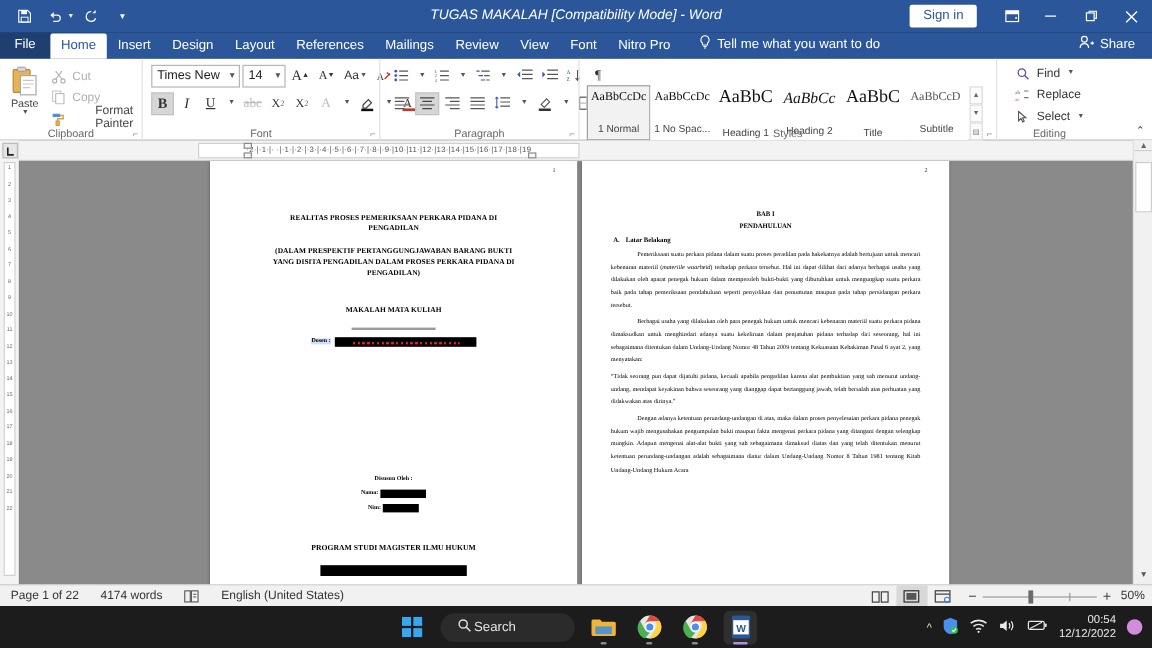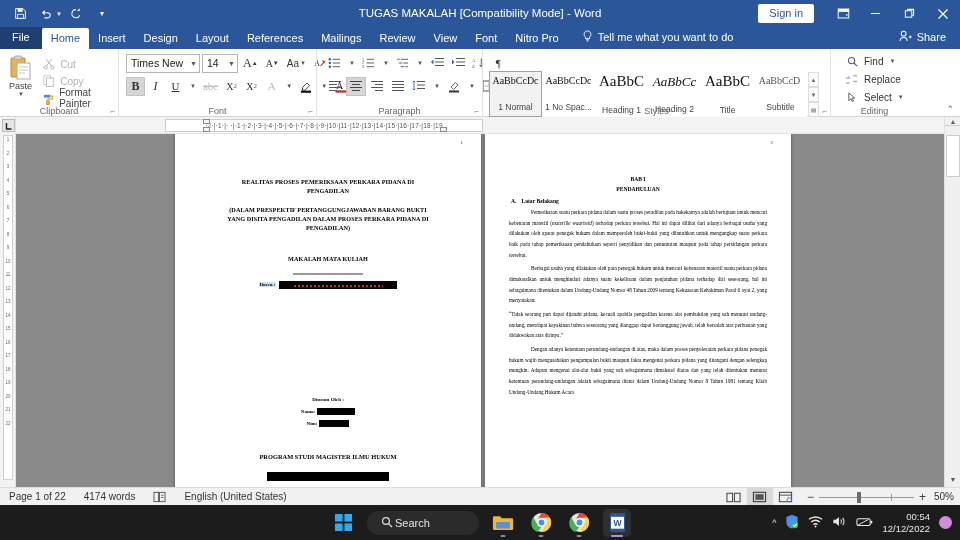--- a/index.html
+++ b/index.html
@@ -19,21 +19,21 @@
   }
   .qat { display:flex; align-items:center; gap:2px; padding-left:8px; }
   .qat-btn {
     width:24px; height:22px; display:flex; align-items:center; justify-content:center;
     font-size:13px; color:#fff; opacity:.95;
   }
   .qat-btn svg { display:block; }
   .qat-caret { font-size:6px; margin-left:-4px; opacity:.9; }
   .title-text {
     position:absolute; left:0; right:0; text-align:center;
-    font-size:11.5px; color:#fff; pointer-events:none; line-height:27px;
+    font-size:11.5px; color:#fff; pointer-events:none; line-height:27px;font-style:italic;
   }
   .tb-right { margin-left:auto; display:flex; align-items:center; height:27px; }
   .signin {
     background:#fff; color:#2b579a; font-size:11px;
     padding:3px 11px; border-radius:2px; margin-right:14px; line-height:1.2;text-align:center;
   }
   .win-btn { width:34px; height:27px; display:flex; align-items:center; justify-content:center; color:#fff;}
   .ribbon-disp { width:30px; }
 
   
@@ -69,21 +69,21 @@
   .rbody { display:flex; flex:1; align-items:flex-start; padding-top:2px; }
 
   
   .paste-btn {
     width:40px; display:flex; flex-direction:column; align-items:center;
     padding-top:2px; font-size:9px; color:#444;
   }
   .paste-ico { width:26px; height:26px; position:relative; }
   .clip-list { display:flex; flex-direction:column; gap:1px; padding-top:3px; padding-left:2px;}
   .clip-item { display:flex; align-items:center; gap:4px; font-size:10px; color:#b0b0b0; height:16px; padding:0 3px;}
-  .clip-item.enabled { color:#444; }
+  .clip-item.enabled { color:#444;text-align:right; }
   .ico16 { width:14px; height:14px; display:inline-flex; align-items:center; justify-content:center; }
 
   
   .font-row1 { display:flex; align-items:center; gap:2px; height:20px; }
   .font-row2 { display:flex; align-items:center; gap:1px; height:20px; margin-top:3px;}
   .combo {
     border:1px solid #b5b5b5; background:#fff; height:19px;
     display:flex; align-items:center; font-size:10.5px; color:#222;
     padding:0 2px 0 4px;
   }

